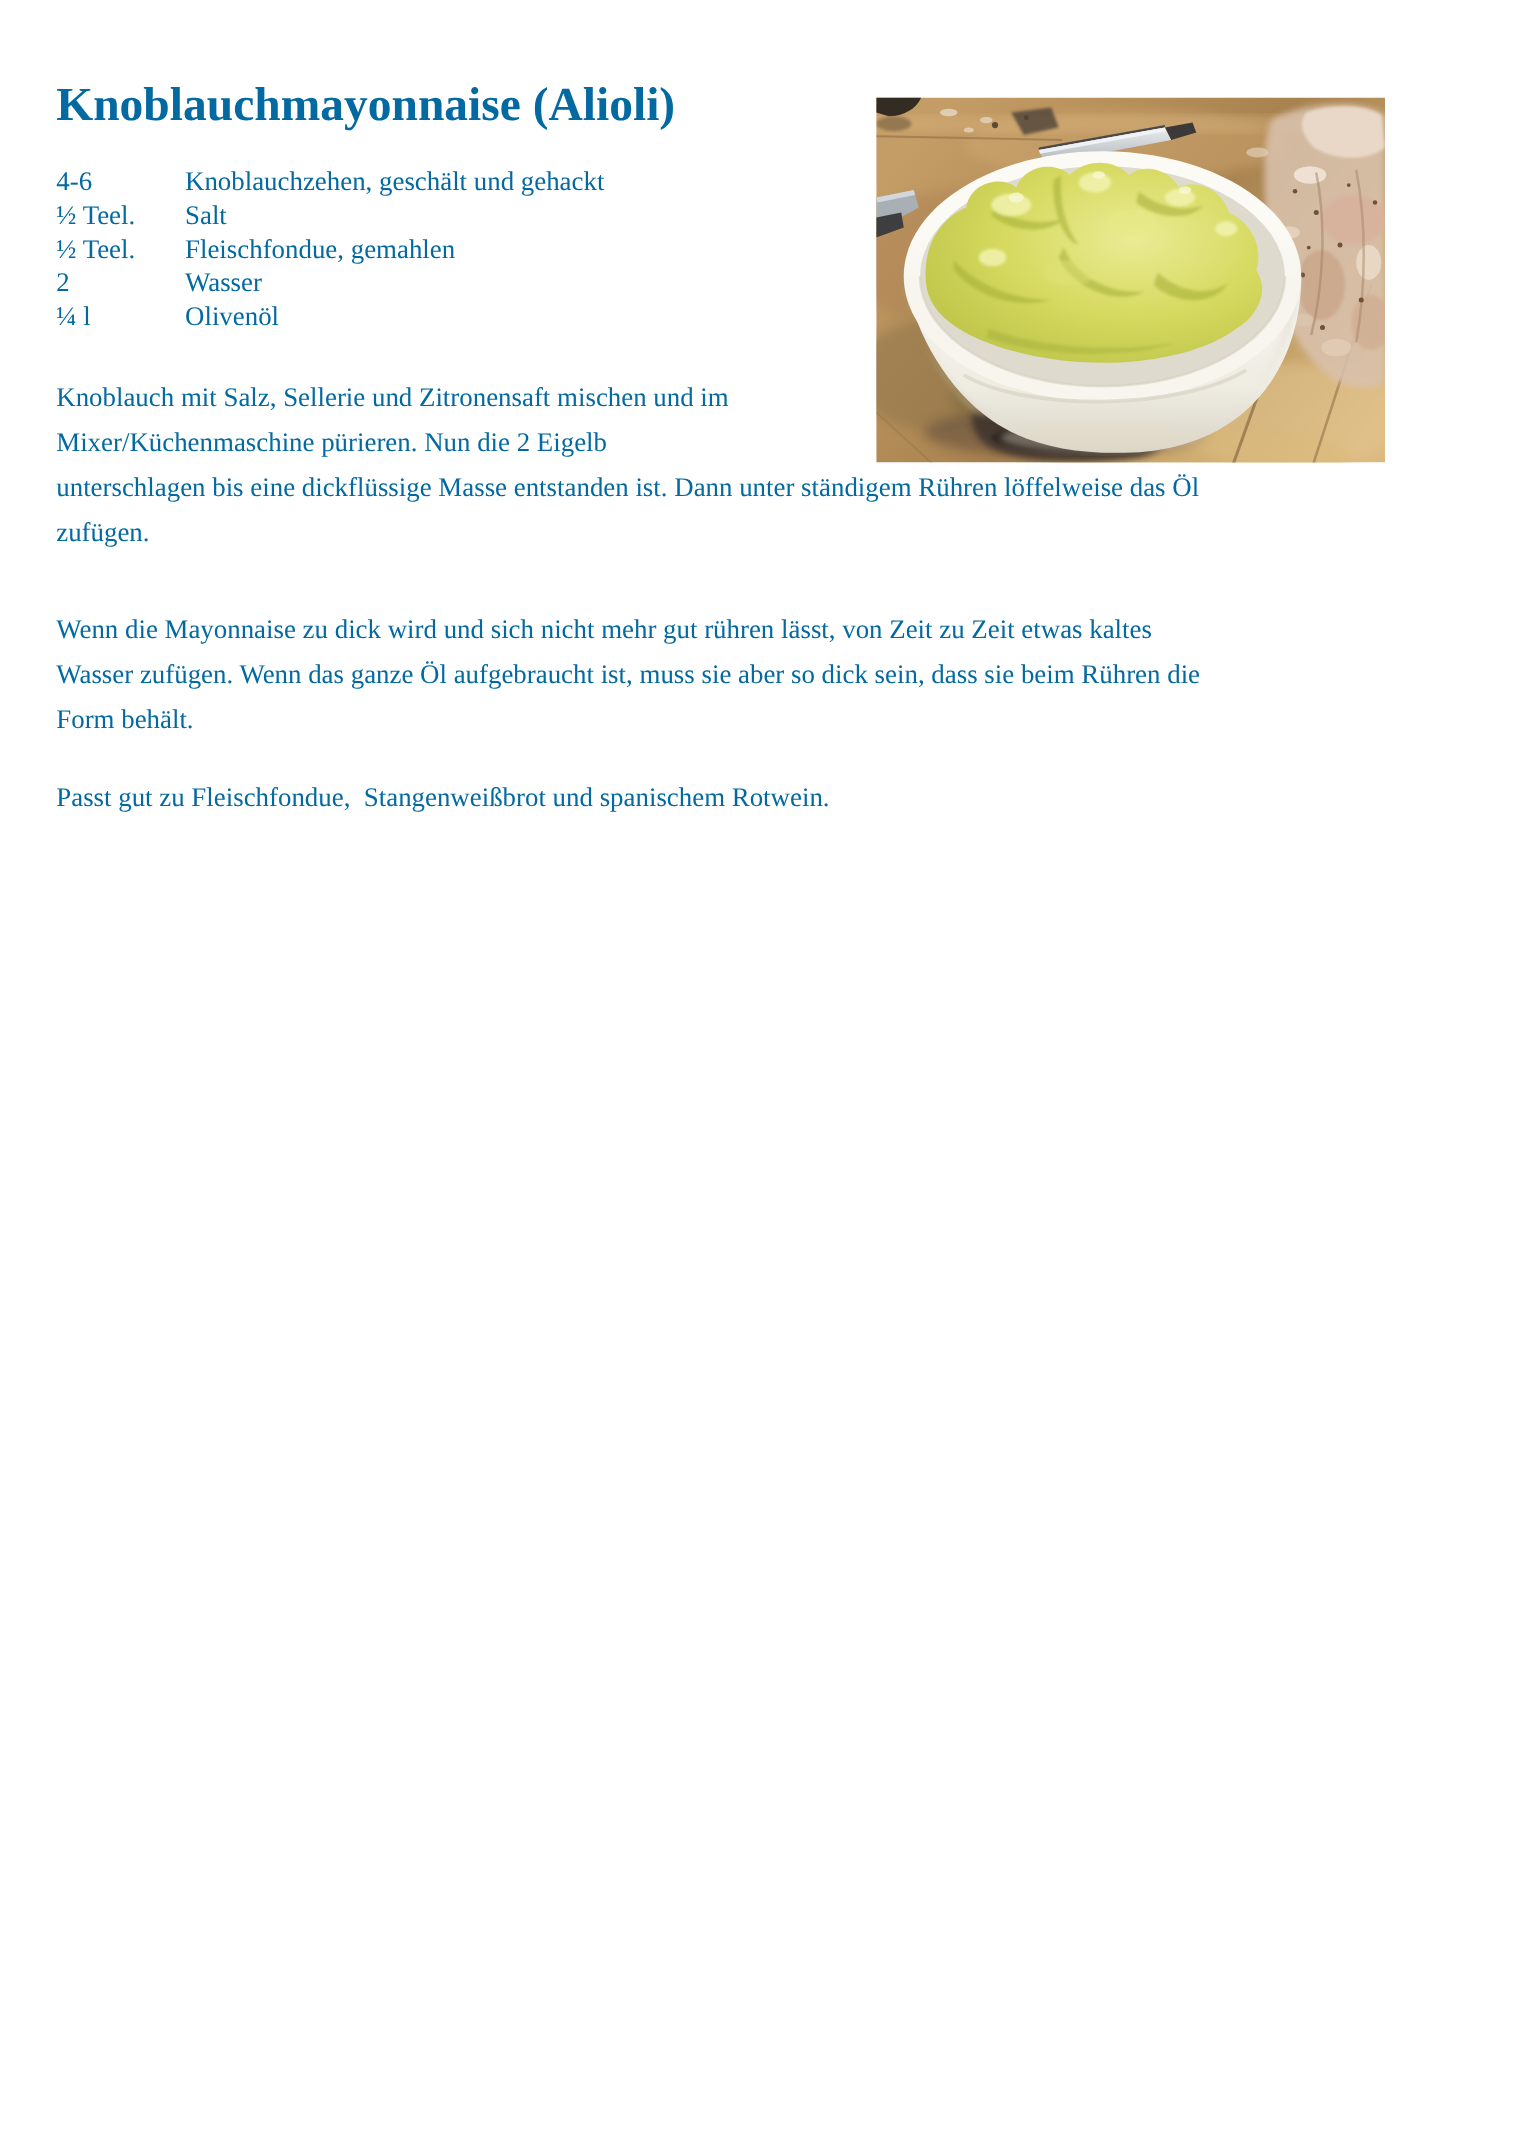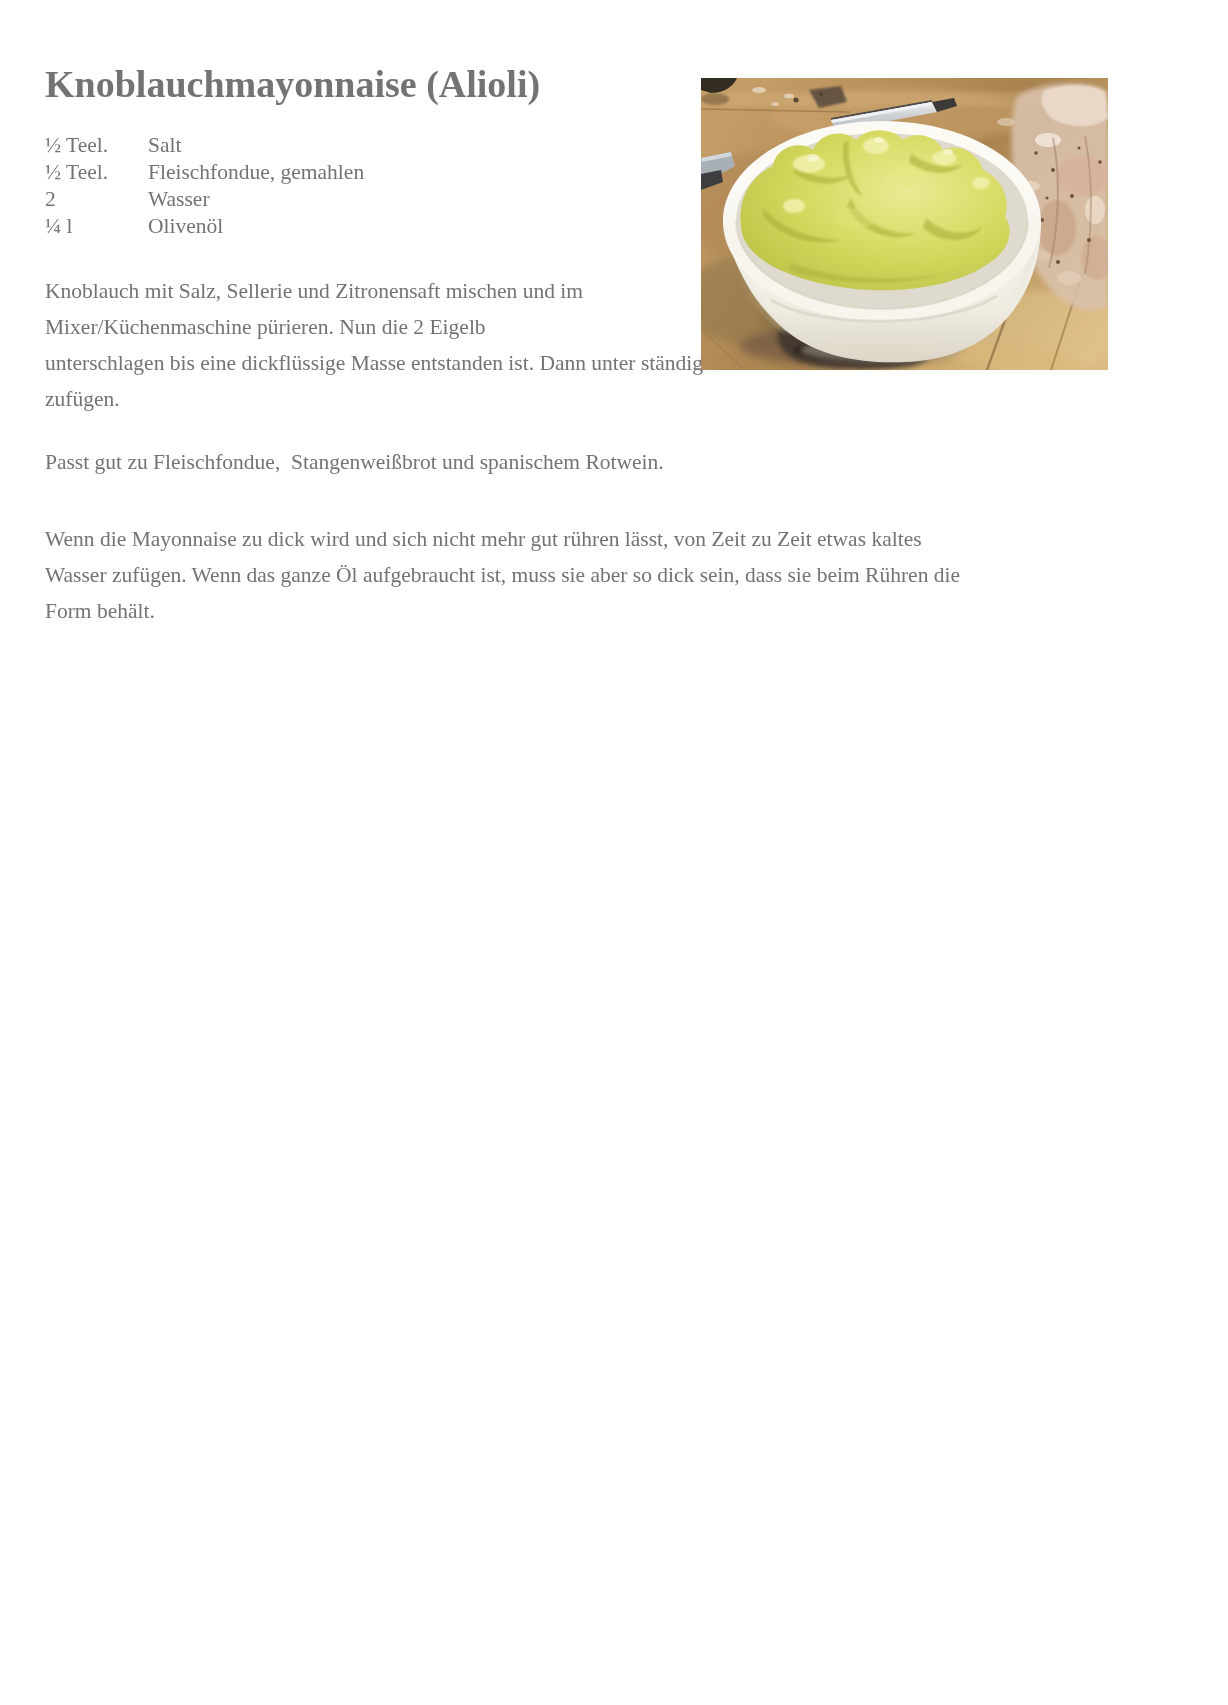--- a/index.html
+++ b/index.html
@@ -1,18 +1,18 @@
 <!DOCTYPE html>
 <html><head>
 <meta charset="utf-8">
 <style>
   html,body{margin:0;padding:0;background:#ffffff;}
   .page{
     position:relative;width:1228px;height:1705px;background:#ffffff;
-    font-family:"Liberation Serif","DejaVu Serif",serif;color:#737373;overflow:hidden;
+    font-family:"Liberation Serif","DejaVu Serif",serif;color:#0369a1;overflow:hidden;
   }
   .content{position:absolute;left:45px;top:62px;width:1063px;}
   h1.title{
     margin:0;font-weight:bold;font-size:38px;line-height:44px;
     font-family:"Liberation Serif","DejaVu Serif",serif;
   }
   .ingredients{margin-top:26px;font-size:21.5px;line-height:27px;}
   .ing-row{display:flex;}
   .ing-qty{width:103px;flex:none;}
   .ing-item{flex:1;}
@@ -31,20 +31,24 @@
 <body>
 
 <div class="page">
 
   <div class="content">
 
     <h1 class="title">Knoblauchmayonnaise (Alioli)</h1>
 
     <div class="ingredients">
       <div class="ing-row">
+        <span class="ing-qty">4-6</span>
+        <span class="ing-item">Knoblauchzehen, geschält und gehackt</span>
+      </div>
+      <div class="ing-row">
         <span class="ing-qty">½ Teel.</span>
         <span class="ing-item">Salt</span>
       </div>
       <div class="ing-row">
         <span class="ing-qty">½ Teel.</span>
         <span class="ing-item">Fleischfondue, gemahlen</span>
       </div>
       <div class="ing-row">
         <span class="ing-qty">2</span>
         <span class="ing-item">Wasser</span>
@@ -52,24 +56,24 @@
       <div class="ing-row">
         <span class="ing-qty">¼ l</span>
         <span class="ing-item">Olivenöl</span>
       </div>
     </div>
 
     <p class="para p1">Knoblauch mit Salz, Sellerie und Zitronensaft mischen und im
 Mixer/Küchenmaschine pürieren. Nun die 2 Eigelb
 unterschlagen bis eine dickflüssige Masse entstanden ist. Dann unter ständigem Rühren löffelweise das Öl
 zufügen.</p>
-    <p class="para p3">Passt gut zu Fleischfondue,  Stangenweißbrot und spanischem Rotwein.</p>
     <p class="para p2">Wenn die Mayonnaise zu dick wird und sich nicht mehr gut rühren lässt, von Zeit zu Zeit etwas kaltes
 Wasser zufügen. Wenn das ganze Öl aufgebraucht ist, muss sie aber so dick sein, dass sie beim Rühren die
 Form behält.</p>
+    <p class="para p3">Passt gut zu Fleischfondue,  Stangenweißbrot und spanischem Rotwein.</p>
 
   </div>
 
   <figure class="photo">
     <svg viewBox="0 0 407 292" xmlns="http://www.w3.org/2000/svg">
       <defs>
         <linearGradient id="woodGrad" x1="0" y1="0.25" x2="1" y2="0.85">
           <stop offset="0" stop-color="#c49c66"></stop>
           <stop offset="0.5" stop-color="#a8824f"></stop>
           <stop offset="1" stop-color="#dcba80"></stop>

